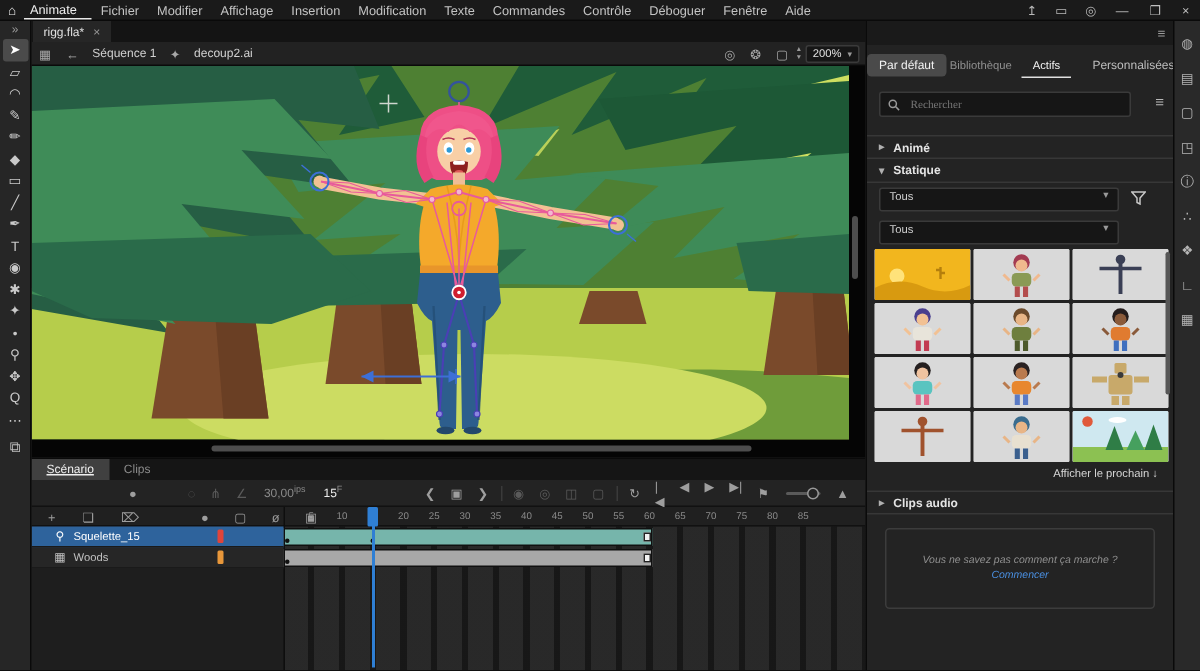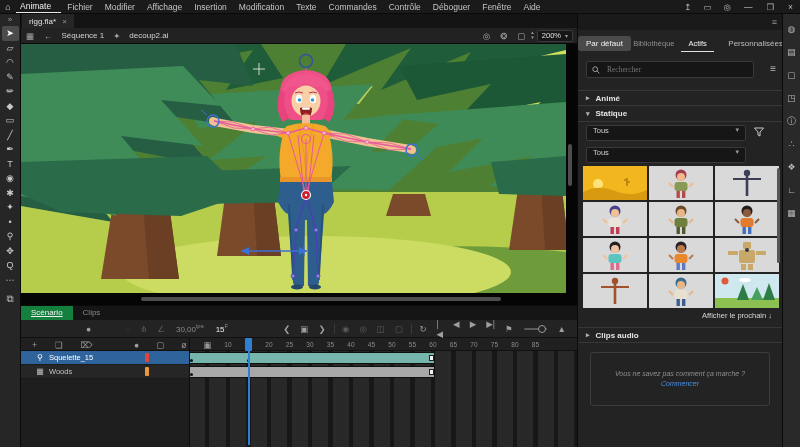--- a/index.html
+++ b/index.html
@@ -42,21 +42,21 @@
   
   #stage{position:absolute;left:21px;top:44px;width:556px;height:261px;background:#050505;z-index:5;}
   #scene{position:absolute;left:0;top:0;}
   #stage-hscroll{position:absolute;left:120px;bottom:4px;width:360px;height:4px;background:#4d4d4d;border-radius:2px;}
   #stage-vscroll{position:absolute;left:547px;top:100px;width:4px;height:42px;background:#4d4d4d;border-radius:2px;}
 
   
   #timeline{position:absolute;left:21px;top:305px;width:556px;height:142px;background:#1e1e1e;border-top:1px solid #0a0a0a;z-index:10;}
   #tl-tabs{position:absolute;left:0;top:0;width:556px;height:14px;background:#151515;display:flex;font-size:8px;}
   .tl-tab{padding:0 10px;height:14px;line-height:14px;color:#8a8a8a;}
-  .tl-tab.active{background:#15803d;color:#f0f0f0;text-decoration:underline;}
+  .tl-tab.active{background:#404040;color:#f0f0f0;text-decoration:underline;}
   #tl-toolbar{position:absolute;left:0;top:14px;width:556px;height:18px;background:#232323;border-bottom:1px solid #111;
               display:flex;align-items:center;font-size:8px;color:#9a9a9a;}
   .tli{padding:0 5px;font-size:8.5px;color:#9e9e9e;}
   .tli.dim{opacity:.45;}
   #tl-fps{color:#8a8a8a;padding:0 6px;}
   #tl-frame{color:#ececec;padding:0 6px;}
   .sup{font-size:6px;color:#8a8a8a;vertical-align:super;}
   .tl-sep{width:1px;height:10px;background:#3a3a3a;margin:0 3px;}
   #tl-slider{width:46px;height:2px;background:#5a5a5a;border-radius:1px;position:relative;margin:0 6px;}
   #tl-slider .knob{position:absolute;left:14px;top:-3px;width:8px;height:8px;border:1.5px solid #9a9a9a;border-radius:50%;background:#232323;}

